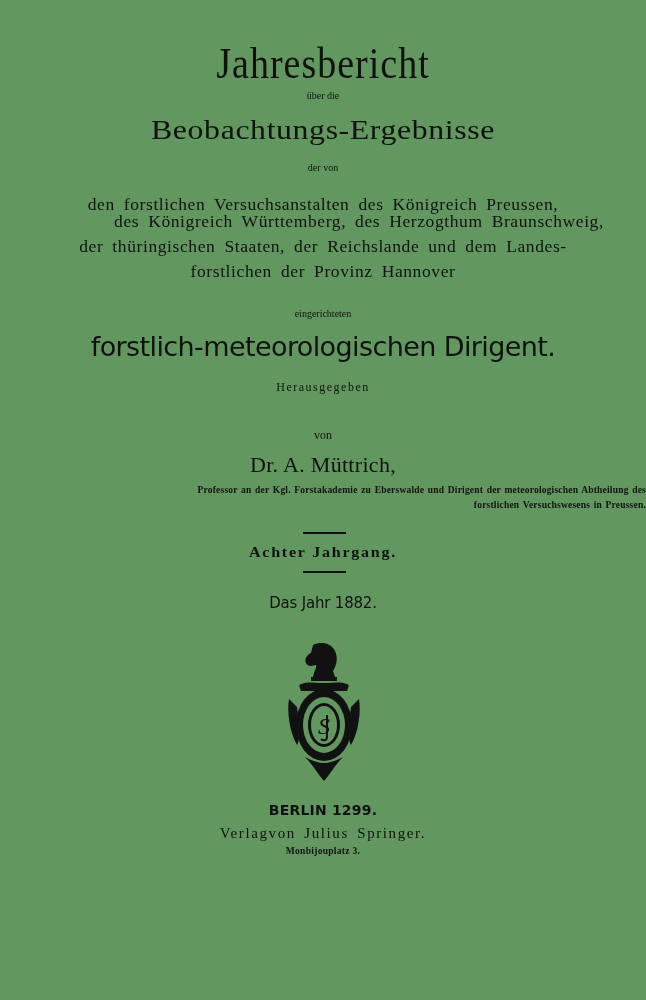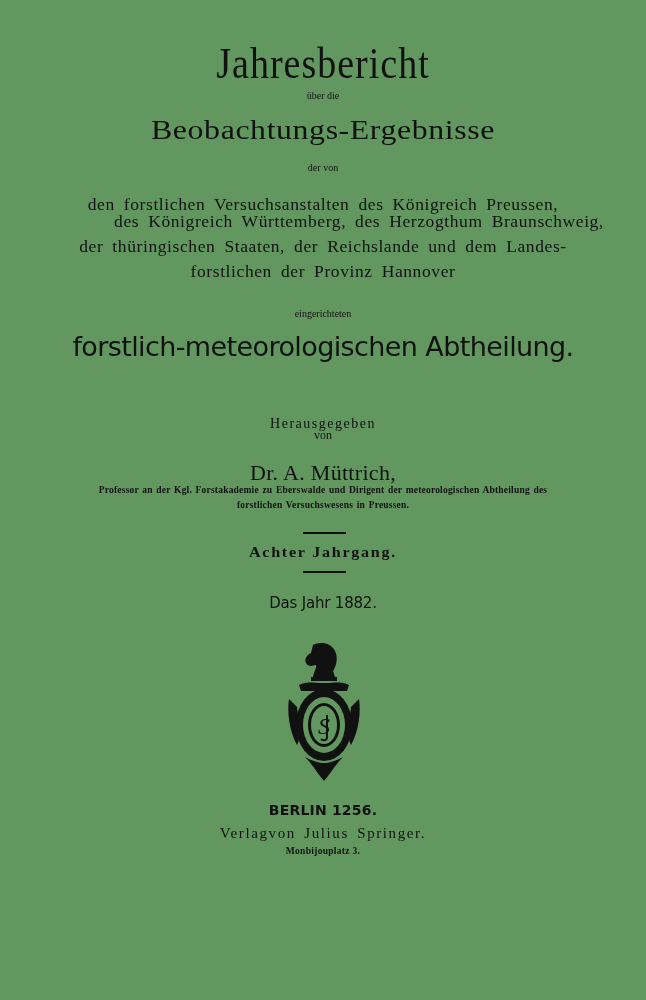--- a/index.html
+++ b/index.html
@@ -24,25 +24,25 @@
     top: 115px; font-size: 27px; letter-spacing: 0.5px;
     transform: scaleX(1.18); transform-origin: center;
   }
   .body-text {
     font-size: 17.5px; letter-spacing: 0.6px; word-spacing: 4px;
   }
   .sans-big {
     font-family: "DejaVu Sans", sans-serif;
     top: 331px; font-size: 27px; letter-spacing: -0.6px;
   }
-  .herausgegeben { top: 416px; font-size: 14px; letter-spacing: 1.5px; text-align: center; }
+  .herausgegeben { top: 380px; font-size: 12px; letter-spacing: 1.5px; text-align: center; }
   .von { top: 428px; font-size: 12px; }
-  .editor { top: 452px; font-size: 22px; letter-spacing: 0.3px; margin-top: 8px; }
+  .editor { top: 452px; font-size: 22px; letter-spacing: 0.3px; }
   .affil {
-    font-size: 9.5px; font-weight: bold; letter-spacing: 0.2px; word-spacing: 1px;
+    font-size: 9.5px; font-weight: bold; letter-spacing: 0.2px; word-spacing: 1px; text-align: right;
   }
   .rule {
     position: absolute; left: 303px; width: 43px; height: 2px; background: #111;
   }
   .edition {
     top: 545px; font-size: 14px; font-weight: bold; letter-spacing: 1.5px;
     transform: scaleX(1.15); transform-origin: center;
   }
   .year {
     font-family: "DejaVu Sans", sans-serif;
@@ -66,21 +66,21 @@
   <div class="line small" style="top:90px;">über die</div>
   <div class="line sub-title">Beobachtungs-Ergebnisse</div>
   <div class="line small" style="top:162px;">der von</div>
 
   <div class="line body-text" style="top:186px;margin-top:8px;">den forstlichen Versuchsanstalten des Königreich Preussen,</div>
   <div class="line body-text" style="top:211px;margin-left:36px;">des Königreich Württemberg, des Herzogthum Braunschweig,</div>
   <div class="line body-text" style="top:236px;">der thüringischen Staaten, der Reichslande und dem Landes-</div>
   <div class="line body-text" style="top:261px;">forstlichen der Provinz Hannover</div>
 
   <div class="line small" style="top:308px;">eingerichteten</div>
-  <div class="line sans-big">forstlich-meteorologischen Abtheilung.</div>
+  <div class="line sans-big">forstlich-meteorologischen Dirigent.</div>
 
   <div class="line herausgegeben">Herausgegeben</div>
   <div class="line von">von</div>
   <div class="line editor">Dr. A. Müttrich,</div>
   <div class="line affil" style="top:485px;">Professor an der Kgl. Forstakademie zu Eberswalde und Dirigent der meteorologischen Abtheilung des</div>
   <div class="line affil" style="top:500px;">forstlichen Versuchswesens in Preussen.</div>
 
   <div class="rule" style="top:532px;"></div>
   <div class="line edition">Achter Jahrgang.</div>
   <div class="rule" style="top:571px;"></div>
@@ -102,17 +102,17 @@
 
       <path d="M22 116 C30 124 34 132 41 140 C48 132 52 124 60 116 C52 120 46 122 41 122 C36 122 30 120 22 116 Z"></path>
     </g>
     <ellipse cx="41" cy="84" rx="21" ry="28" fill="#62985f"></ellipse>
     <ellipse cx="41" cy="84" rx="16" ry="22" fill="#111"></ellipse>
     <ellipse cx="41" cy="84" rx="13" ry="19" fill="#62985f"></ellipse>
     <text x="41" y="93" text-anchor="middle" font-family="Liberation Serif, serif" font-size="24" font-style="italic" fill="#111">S</text>
     <path d="M44 74 L44 96 C44 100 40 100 38 98" stroke="#111" stroke-width="2" fill="none"></path>
   </svg>
 
-  <div class="line city">BERLIN 1256.</div>
+  <div class="line city">BERLIN 1299.</div>
   <div class="line publisher">Verlagvon Julius Springer.</div>
   <div class="line address">Monbijouplatz 3.</div>
 
 </div>
 
 </body></html>

